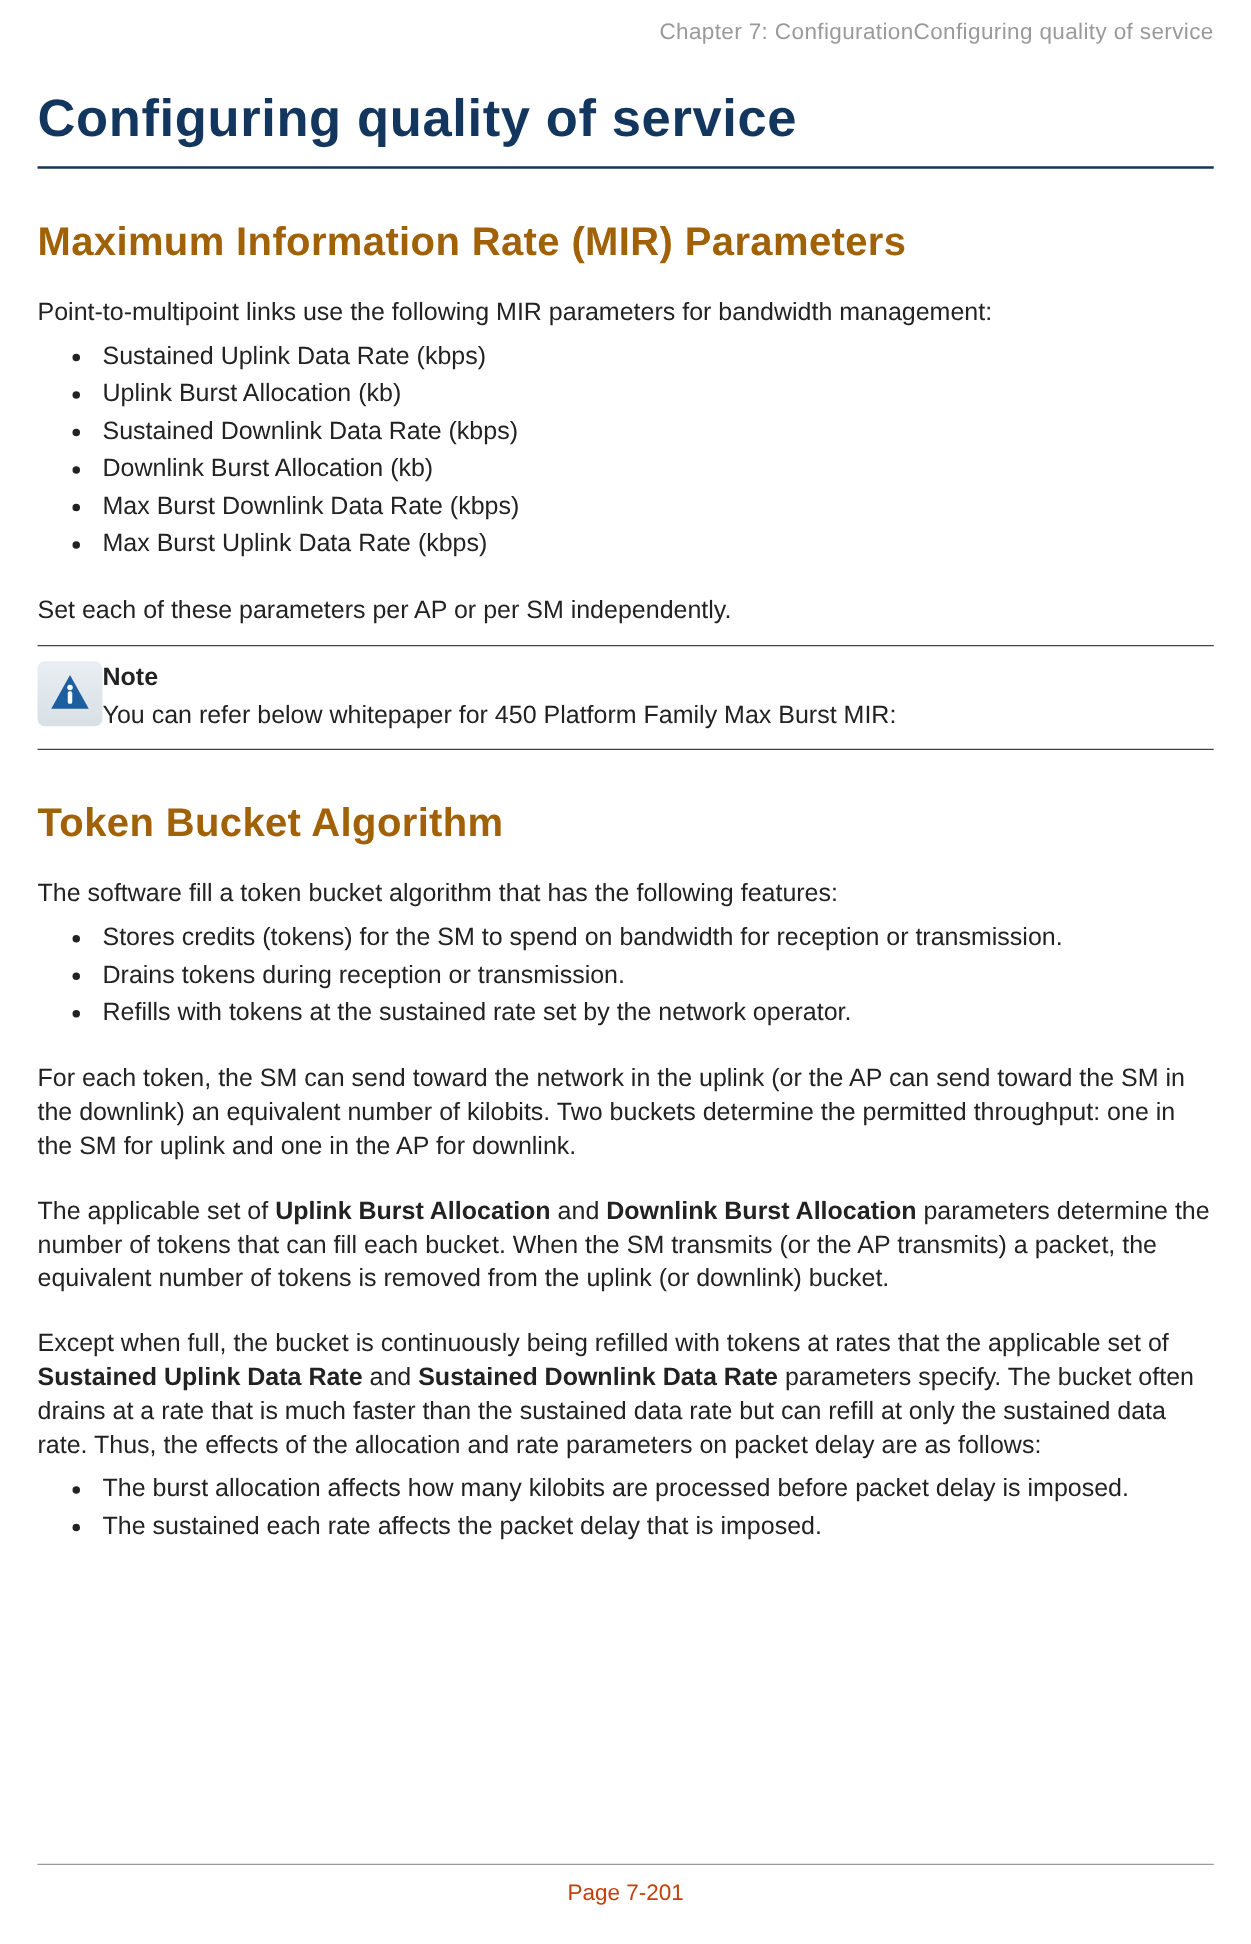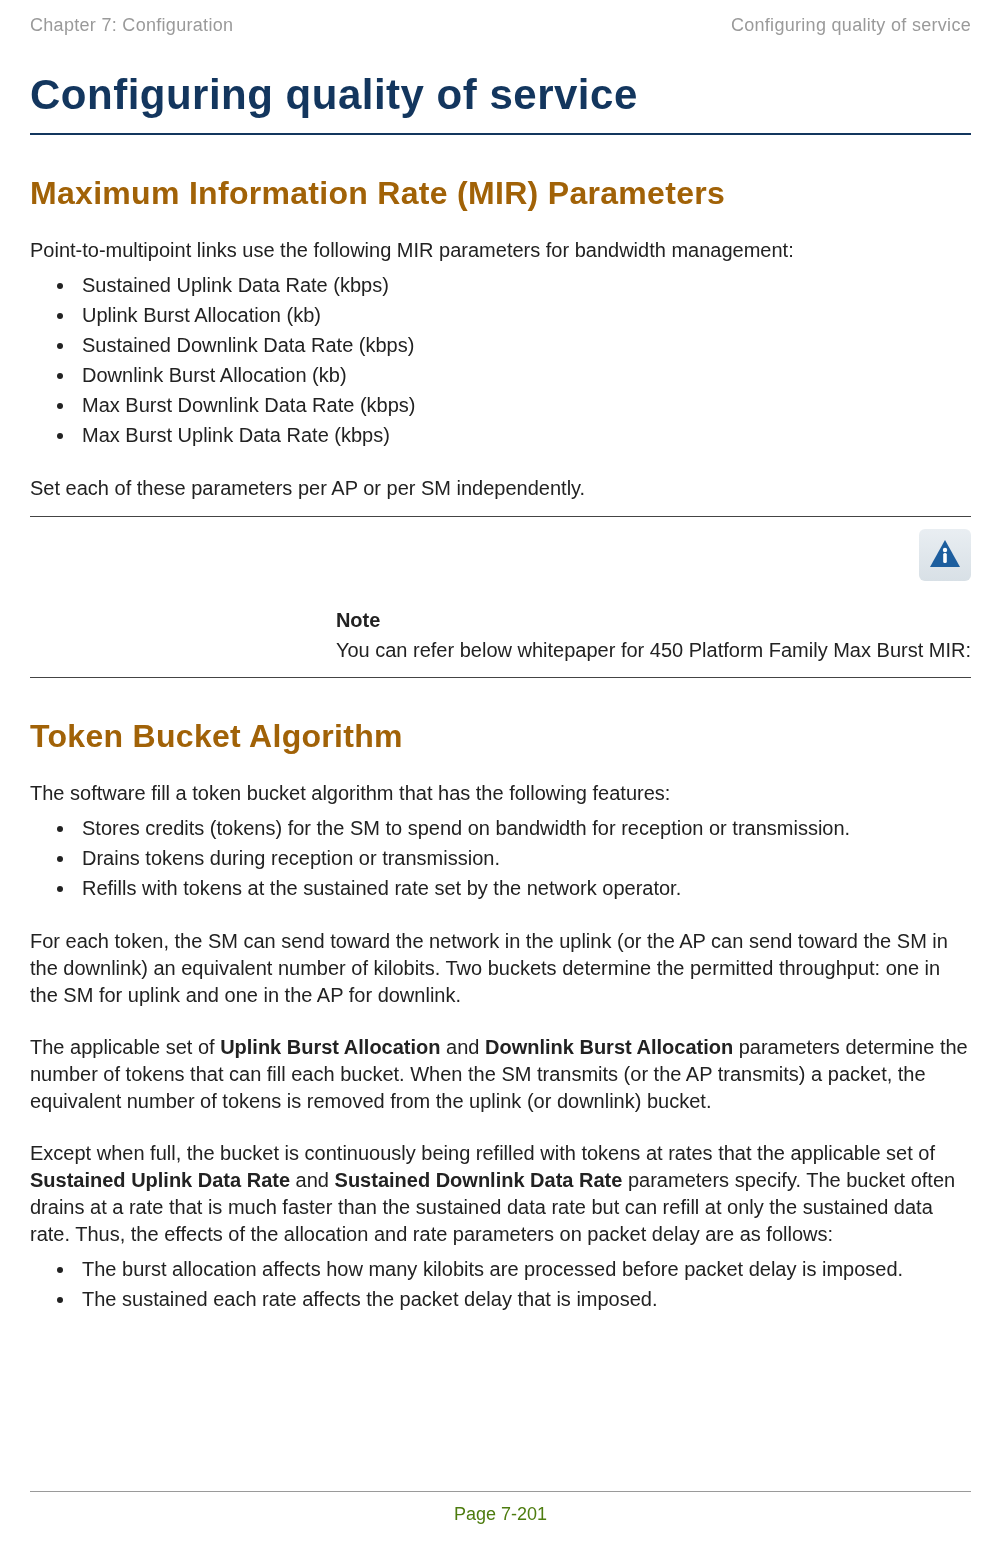--- a/index.html
+++ b/index.html
@@ -15,21 +15,21 @@
     box-sizing: border-box;
   }
   .page {
     padding: 15px 30px 0 30px;
     box-sizing: border-box;
     height: 100%;
     position: relative;
   }
   .header-row {
     display: flex;
-    justify-content: space-between;
+    justify-content: flex-end;
     color: #9a9a9a;
     font-size: 18px;
     font-family: Arial, sans-serif;
     letter-spacing: 0.3px;
   }
   .header-left { }
   .header-right { }
   h1.main-title {
     font-family: "Arial Narrow", Arial, sans-serif;
     font-stretch: condensed;
@@ -64,23 +64,21 @@
     font-size: 20px;
     line-height: 1.5;
     padding-left: 6px;
   }
   .note-block {
     border-top: 1px solid #444;
     border-bottom: 1px solid #444;
     margin: 14px 0 0 0;
     padding: 10px 0 12px 0;
     display: flex;
-    align-items: flex-end;
-    gap: 24px;
-    flex-direction: column;
+    align-items: flex-start;
   }
   .note-icon {
     width: 52px;
     height: 52px;
     border-radius: 6px;
     background: linear-gradient(#e9eef2, #d8e0e6);
     display: flex;
     align-items: center;
     justify-content: center;
     flex: 0 0 52px;
@@ -98,21 +96,21 @@
     text-decoration: underline;
   }
   .bold { font-weight: bold; }
   .italic { }
   .footer {
     position: absolute;
     bottom: 30px;
     left: 0;
     right: 0;
     text-align: center;
-    color: #4d7c0f;
+    color: #c2410c;
     font-size: 18px;
     border-top: 1px solid #9a9a9a;
     margin: 0 30px;
     padding-top: 12px;
   }
 </style>
 </head>
 <body>
 
 <div class="page">

